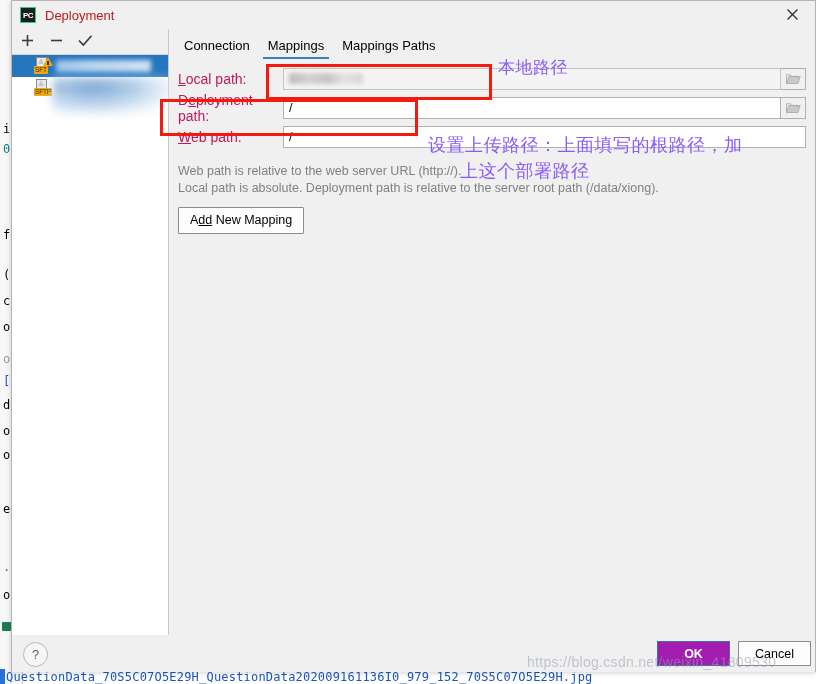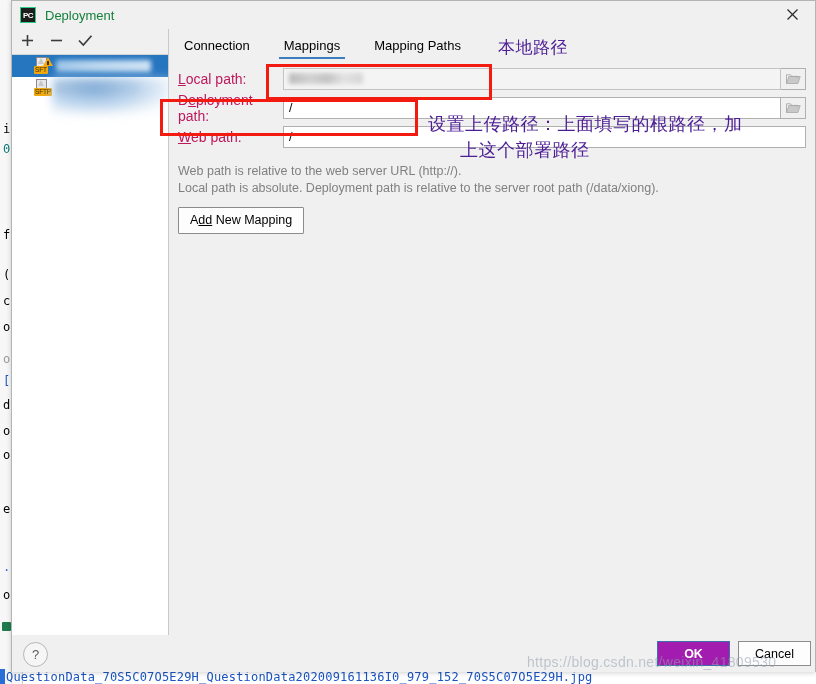--- a/index.html
+++ b/index.html
@@ -99,21 +99,21 @@
     font-weight: bold;
     font-family: "Liberation Sans", sans-serif;
     display: flex;
     align-items: center;
     justify-content: center;
     letter-spacing: -0.5px;
   }
   #dialog-title {
     margin-left: 9px;
     font-size: 13px;
-    color: #15803d;
+    color: #b91c1c;
   }
   #close-btn {
     position: absolute;
     right: 0; top: 0;
     width: 45px; height: 27px;
     display: flex;
     align-items: center;
     justify-content: center;
     cursor: default;
   }
@@ -235,21 +235,21 @@
   #right-pane {
     flex: 1;
     background: #f0f0f0;
     position: relative;
   }
   #tabs {
     display: flex;
     align-items: flex-end;
     height: 30px;
     padding-left: 6px;
-    gap: 16px;
+    gap: 0px;
   }
   .tab {
     padding: 4px 9px 6px 9px;
     font-size: 13px;
     color: #000000;
     position: relative;
   }
   .tab.active::after {
     content: "";
     position: absolute;
@@ -395,25 +395,26 @@
     border: 3px solid #f31a10;
     box-sizing: border-box;
     z-index: 30;
     pointer-events: none;
   }
   #annot-local-box  { left: 266px; top: 64px;  width: 226px; height: 36px; }
   #annot-deploy-box { left: 160px; top: 99px;  width: 258px; height: 37px; }
 
   .annot-text {
     position: absolute;
-    color: #4c1d95;
-    font-family: Liberation Mono, monospace;
+    color: #8b5cf6;
+    font-family: Liberation Sans, sans-serif;
     z-index: 31;
     pointer-events: none;
     white-space: nowrap;
+    margin-top: 20px;
   }
   #annot-t1 {
     left: 498px; top: 36px;
     font-size: 17px;
     letter-spacing: .5px;
   }
   #annot-t2 {
     left: 428px; top: 112px;
     font-size: 18px;
     line-height: 26px;
@@ -523,21 +524,21 @@
         </div>
         <div id="blur-cloud"></div>
       </div>
     </div>
 
     <div id="right-pane">
 
       <div id="tabs">
         <div class="tab">Connection</div>
         <div class="tab active">Mappings</div>
-        <div class="tab">Mapping Paths</div>
+        <div class="tab">Mappings Paths</div>
       </div>
 
       <div id="form">
 
         <div class="frow">
           <div class="flabel"><span class="mn">L</span>ocal path:</div>
           <div class="fctrl">
             <div class="ftext disabled">
               <span class="blur-val"></span>
             </div>

